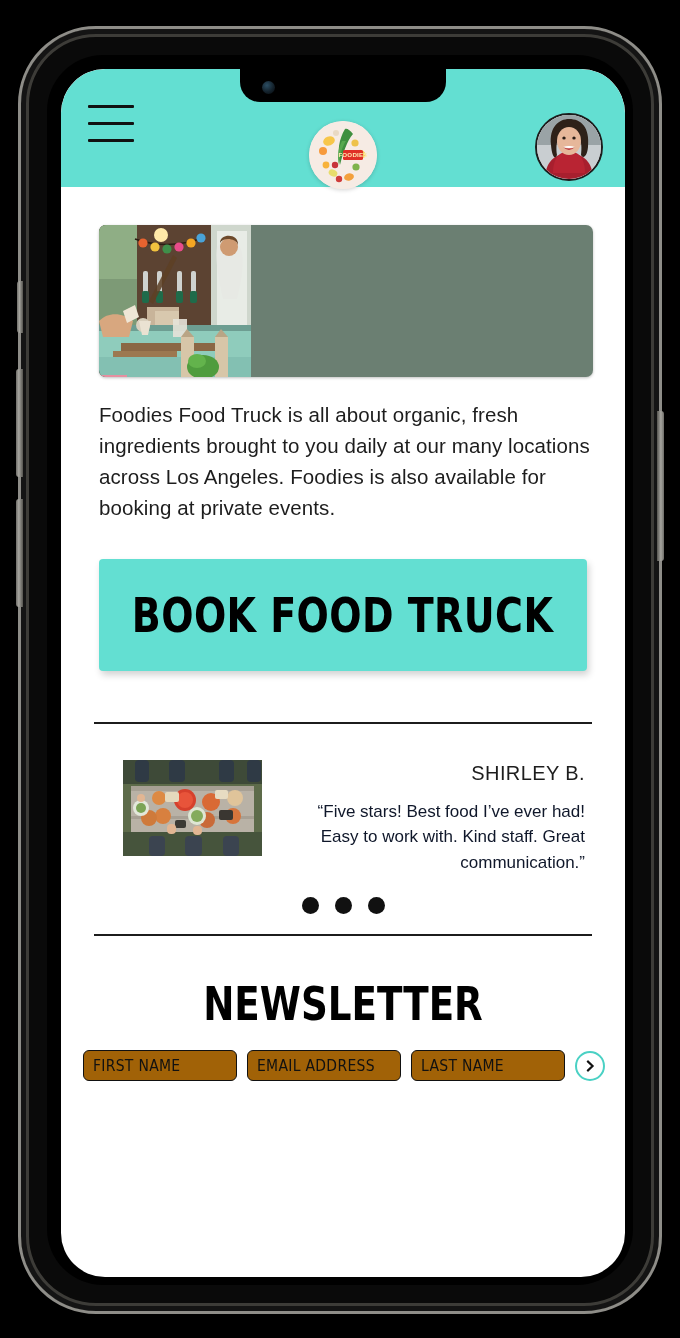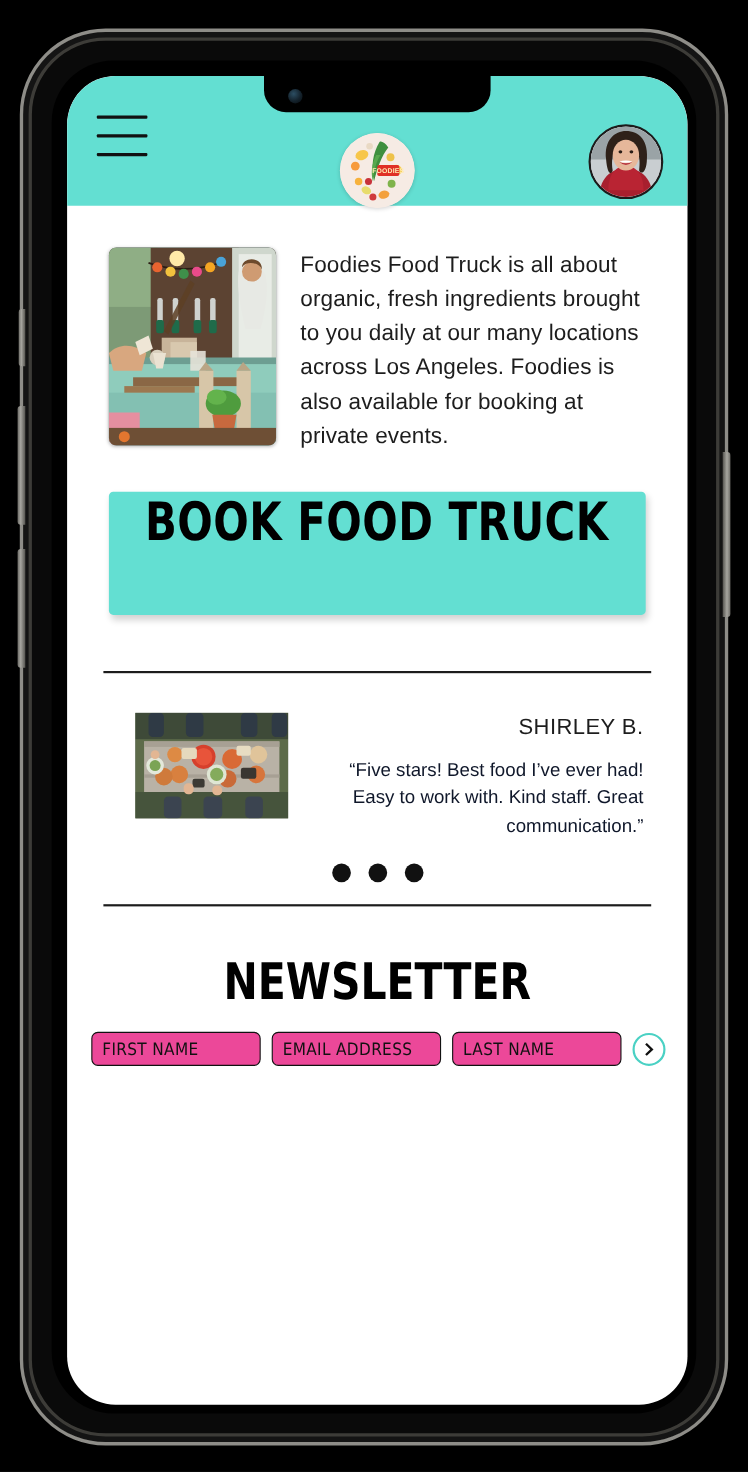--- a/index.html
+++ b/index.html
@@ -83,37 +83,37 @@
 
   #user-avatar{
     position:absolute; right:22px; top:44px;
     width:68px; height:68px; border-radius:50%;
     overflow:hidden; border:2px solid #1c1c1c; background:#cfd4d6;
   }
   #user-avatar svg{display:block;}
 
   
   #intro-section{
-    display:flex; gap:22px; padding:38px 32px 0 38px;
+    display:flex; gap:22px; padding:38px 32px 0 38px;flex-direction:column;
   }
   #intro-photo{
     flex:0 0 152px; height:180px; border-radius:7px;
     overflow:hidden; background:#6b7f72;
     box-shadow:0 1px 3px rgba(0,0,0,.25);
   }
   #intro-photo svg{display:block;}
   #intro-text{
     flex:1; font-size:20.5px; line-height:1.52; color:#1d1d1d;
     letter-spacing:.1px;
   }
 
   
   #cta-buttons{ padding:35px 38px 0 38px; }
   .cta-button{
-    display:flex; align-items:flex-start; justify-content:center;
+    display:flex; align-items:center; justify-content:center;
     height:112px; margin-bottom:51px;
     background:#63dfd2; border:none; border-radius:4px;
     box-shadow:2px 4px 7px rgba(0,0,0,.18);
     cursor:pointer; width:100%;
   }
   .cta-button span{
     font-family:"Liberation Sans Narrow","DejaVu Sans Condensed","Liberation Sans", sans-serif;
     font-weight:700; font-size:48px; color:#000;
     letter-spacing:.5px; transform:scaleX(.88); transform-origin:center;
     white-space:nowrap;
@@ -152,21 +152,21 @@
     font-family:"Liberation Sans Narrow","DejaVu Sans Condensed","Liberation Sans", sans-serif;
     font-weight:700; font-size:46px; color:#000;
     transform:scaleX(.9); letter-spacing:0;
   }
   #newsletter-form{
     display:flex; align-items:center; gap:10px;
     padding:19px 20px 0 22px;
   }
   .newsletter-input{
     flex:1 1 0; min-width:0;
-    height:31px; background:#ec4899;
+    height:31px; background:#a16207;
     border:1.6px solid #111; border-radius:6px;
     padding:0 9px; color:#111; font-size:15.5px;
     font-family:"Liberation Sans Narrow","DejaVu Sans Condensed","Liberation Sans", sans-serif;
     letter-spacing:.3px;
   }
   .newsletter-input::placeholder{ color:#111; opacity:1; }
   #newsletter-submit{
     flex:0 0 auto; width:30px; height:30px; border-radius:50%;
     border:2.2px solid #4ad1c4; background:#fff;
     display:flex; align-items:center; justify-content:center;

